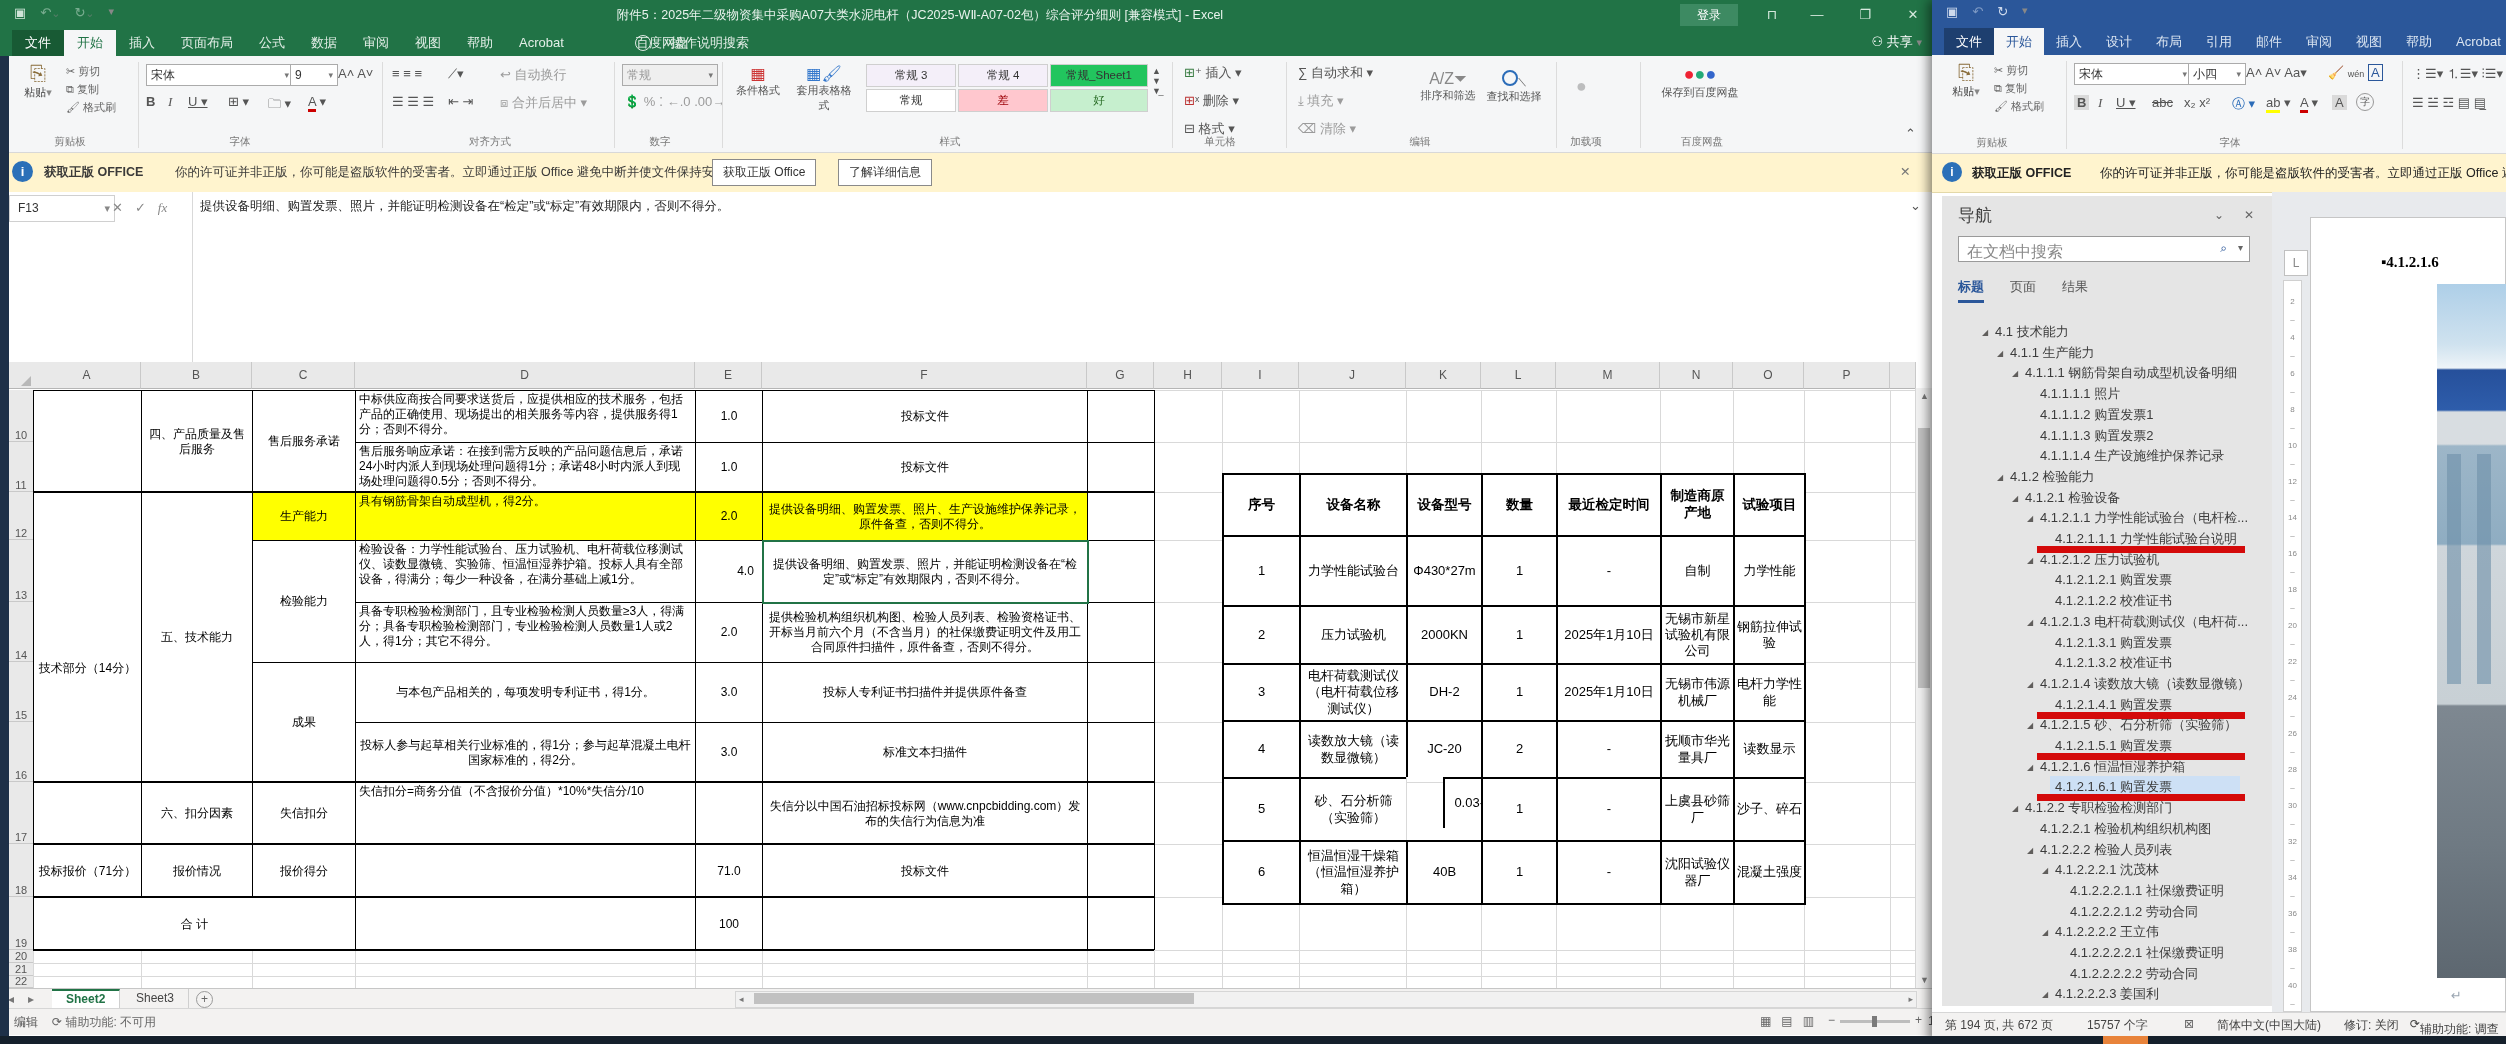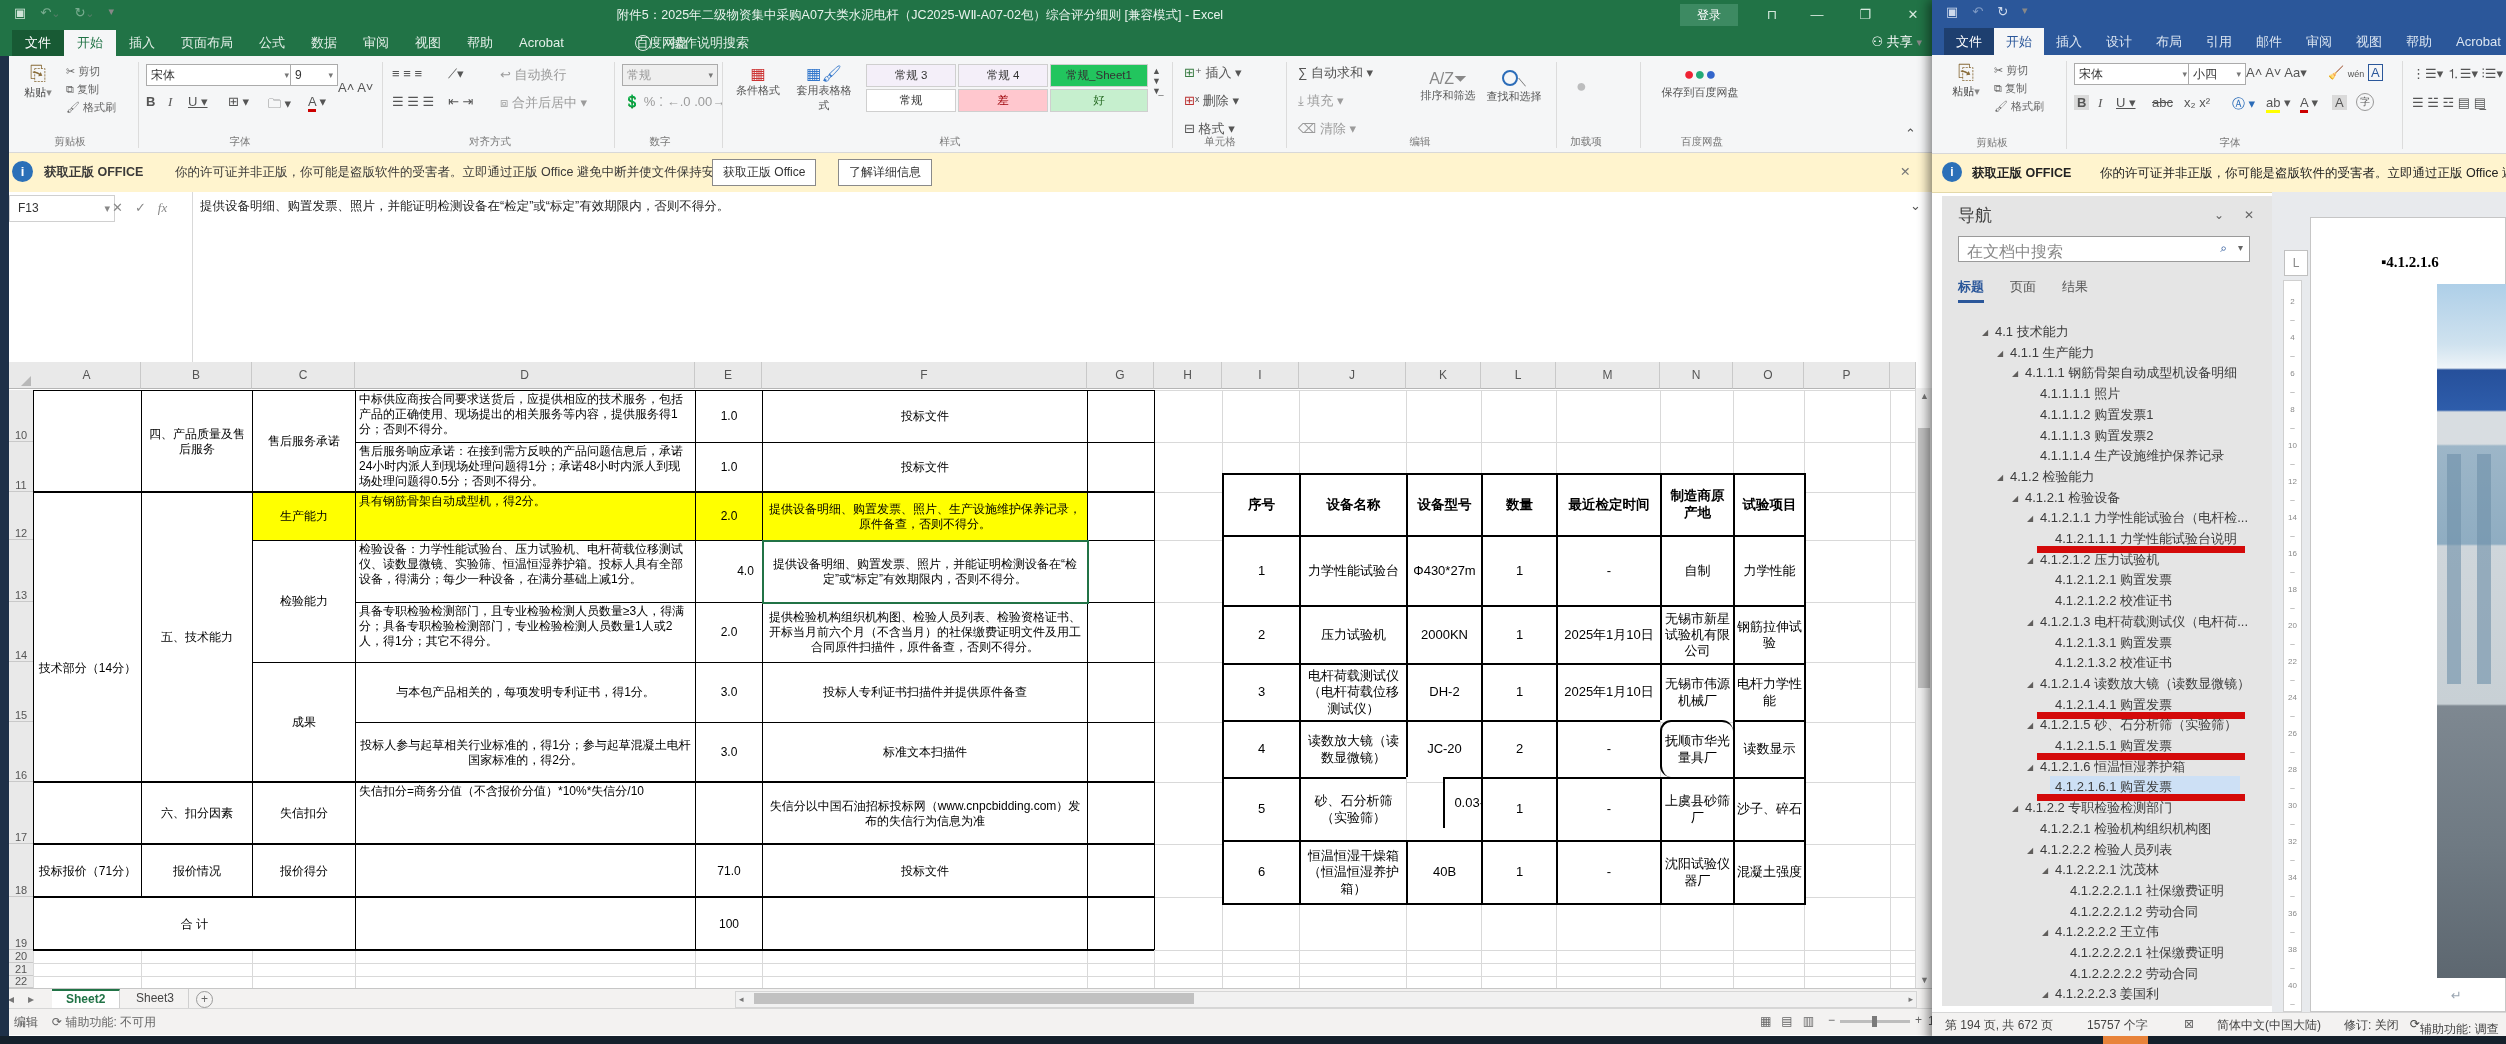--- a/index.html
+++ b/index.html
@@ -137,21 +137,21 @@
       <div style="position:absolute;left:66px;top:8px;">
         <div class="smallrow"><span>✂</span> <span>剪切</span></div>
         <div class="smallrow"><span>⧉</span> <span>复制</span></div>
         <div class="smallrow"><span>🖌</span> <span>格式刷</span></div>
       </div>
       <div class="rgrp-label" style="left:30px;width:80px">剪贴板</div>
       <div class="rdiv" style="left:138px"></div>
 
       <div class="combo" style="left:146px;top:8px;width:138px"><span>宋体</span><span class="dd">▾</span></div>
       <div class="combo" style="left:290px;top:8px;width:38px"><span>9</span><span class="dd">▾</span></div>
-      <div class="ribicon" style="left:338px;top:24px">A˄ A˅</div>
+      <div class="ribicon" style="left:338px;top:10px">A˄ A˅</div>
       <div class="ribicon" style="left:146px;top:38px;font-weight:bold">B</div>
       <div class="ribicon" style="left:168px;top:38px;font-style:italic;font-family:'Liberation Serif',serif">I</div>
       <div class="ribicon" style="left:188px;top:38px;text-decoration:underline">U ▾</div>
       <div class="ribicon" style="left:228px;top:38px">⊞ ▾</div>
       <div class="ribicon" style="left:268px;top:38px">🗀 ▾</div>
       <div class="ribicon" style="left:308px;top:38px"><span style="border-bottom:3px solid #c00">A</span> ▾</div>
       <div class="rgrp-label" style="left:210px;width:60px">字体</div>
       <div class="rdiv" style="left:382px"></div>
 
       <div class="ribicon" style="left:392px;top:10px">≡ ≡ ≡</div>
@@ -390,21 +390,21 @@
           <div class="tcell" style="left: 1397px; top: 301px; width: 75px; height: 57px;">DH-2</div>
           <div class="tcell" style="left: 1472px; top: 301px; width: 75px; height: 57px;">1</div>
           <div class="tcell" style="left: 1547px; top: 301px; width: 104px; height: 57px;">2025年1月10日</div>
           <div class="tcell" style="left: 1651px; top: 301px; width: 73px; height: 57px;">无锡市伟源机械厂</div>
           <div class="tcell" style="left: 1724px; top: 301px; width: 71px; height: 57px;">电杆力学性能</div>
           <div class="tcell" style="left: 1213px; top: 358px; width: 77px; height: 57px;">4</div>
           <div class="tcell" style="left: 1290px; top: 358px; width: 107px; height: 57px;">读数放大镜（读数显微镜）</div>
           <div class="tcell" style="left: 1397px; top: 358px; width: 75px; height: 57px;">JC-20</div>
           <div class="tcell" style="left: 1472px; top: 358px; width: 75px; height: 57px;">2</div>
           <div class="tcell" style="left: 1547px; top: 358px; width: 104px; height: 57px;">-</div>
-          <div class="tcell" style="left: 1651px; top: 358px; width: 73px; height: 57px; border-radius: 11px;">抚顺市华光量具厂</div>
+          <div class="tcell" style="left: 1651px; top: 358px; width: 73px; height: 57px;">抚顺市华光量具厂</div>
           <div class="tcell" style="left: 1724px; top: 358px; width: 71px; height: 57px;">读数显示</div>
           <div class="tcell" style="left: 1213px; top: 415px; width: 77px; height: 63px;">5</div>
           <div class="tcell" style="left: 1290px; top: 415px; width: 107px; height: 63px;">砂、石分析筛（实验筛）</div>
           <div class="tcell" style="left: 1434px; top: 415px; width: 75px; height: 51px;">0.03-4cm</div>
           <div class="tcell" style="left: 1472px; top: 415px; width: 75px; height: 63px;">1</div>
           <div class="tcell" style="left: 1547px; top: 415px; width: 104px; height: 63px;">-</div>
           <div class="tcell" style="left: 1651px; top: 415px; width: 73px; height: 63px;">上虞县砂筛厂</div>
           <div class="tcell" style="left: 1724px; top: 415px; width: 71px; height: 63px;">沙子、碎石</div>
           <div class="tcell" style="left: 1213px; top: 478px; width: 77px; height: 63px;">6</div>
           <div class="tcell" style="left: 1290px; top: 478px; width: 107px; height: 63px;">恒温恒湿干燥箱（恒温恒湿养护箱）</div>

